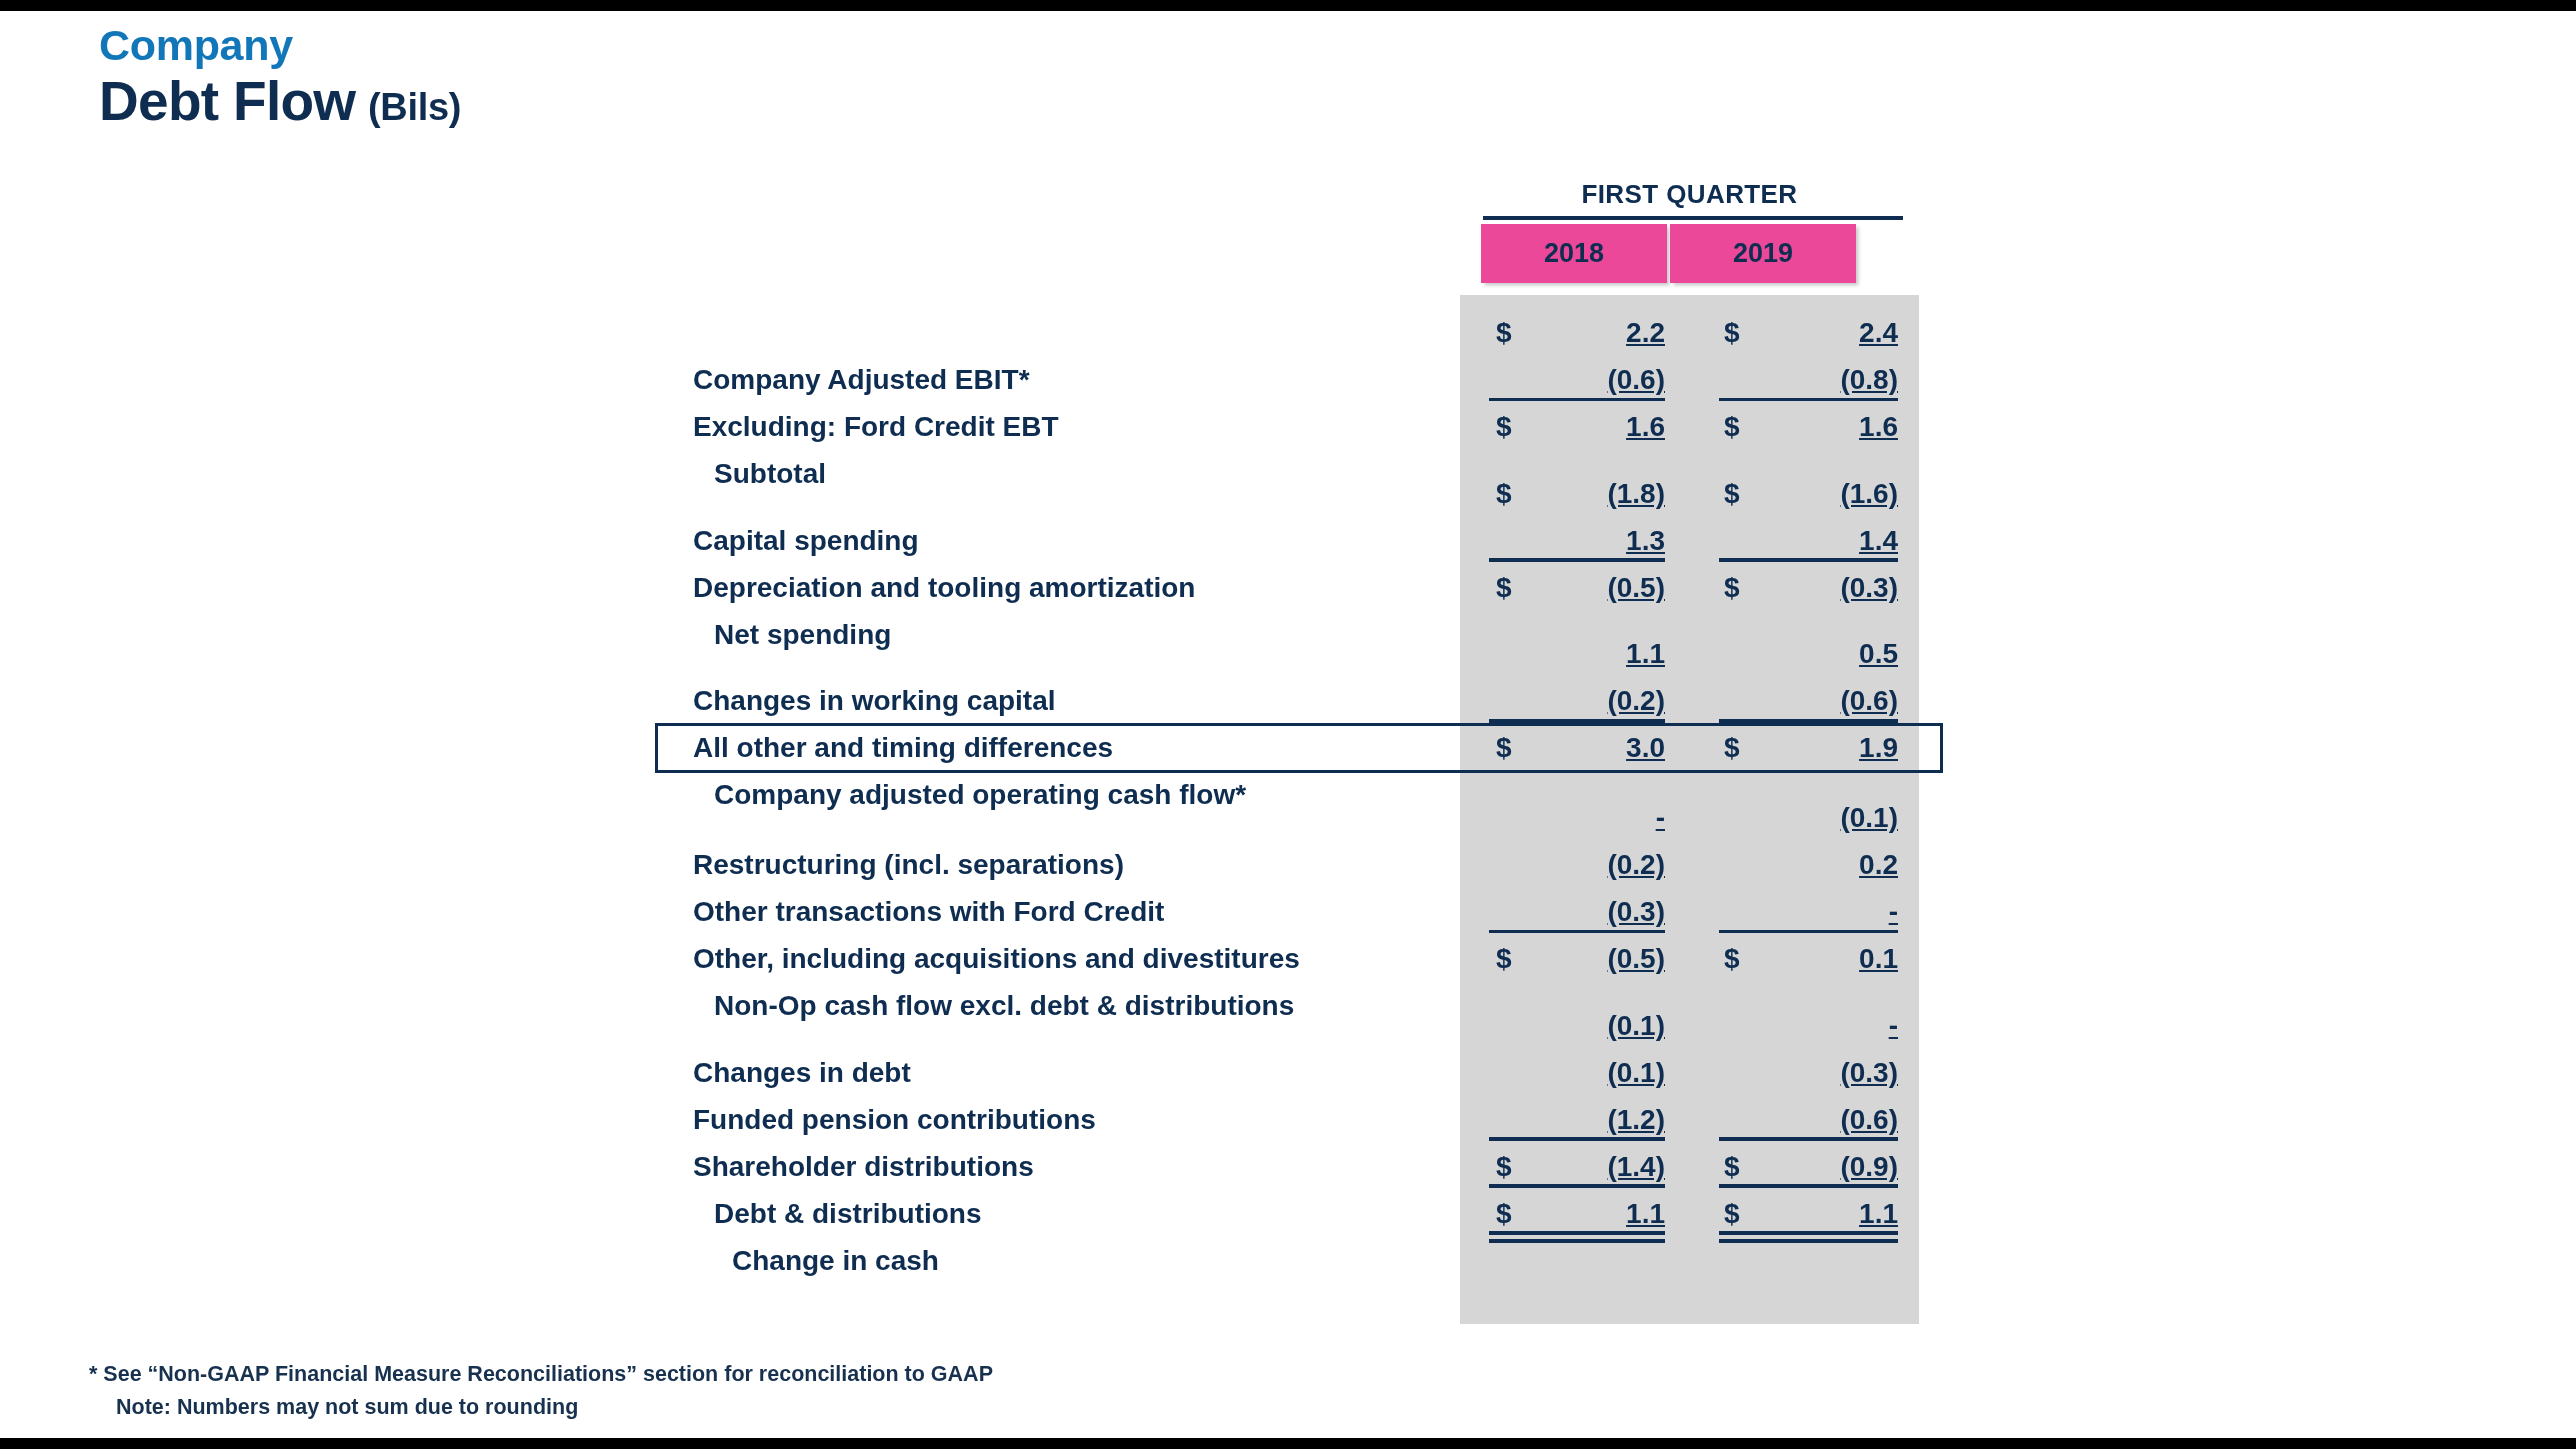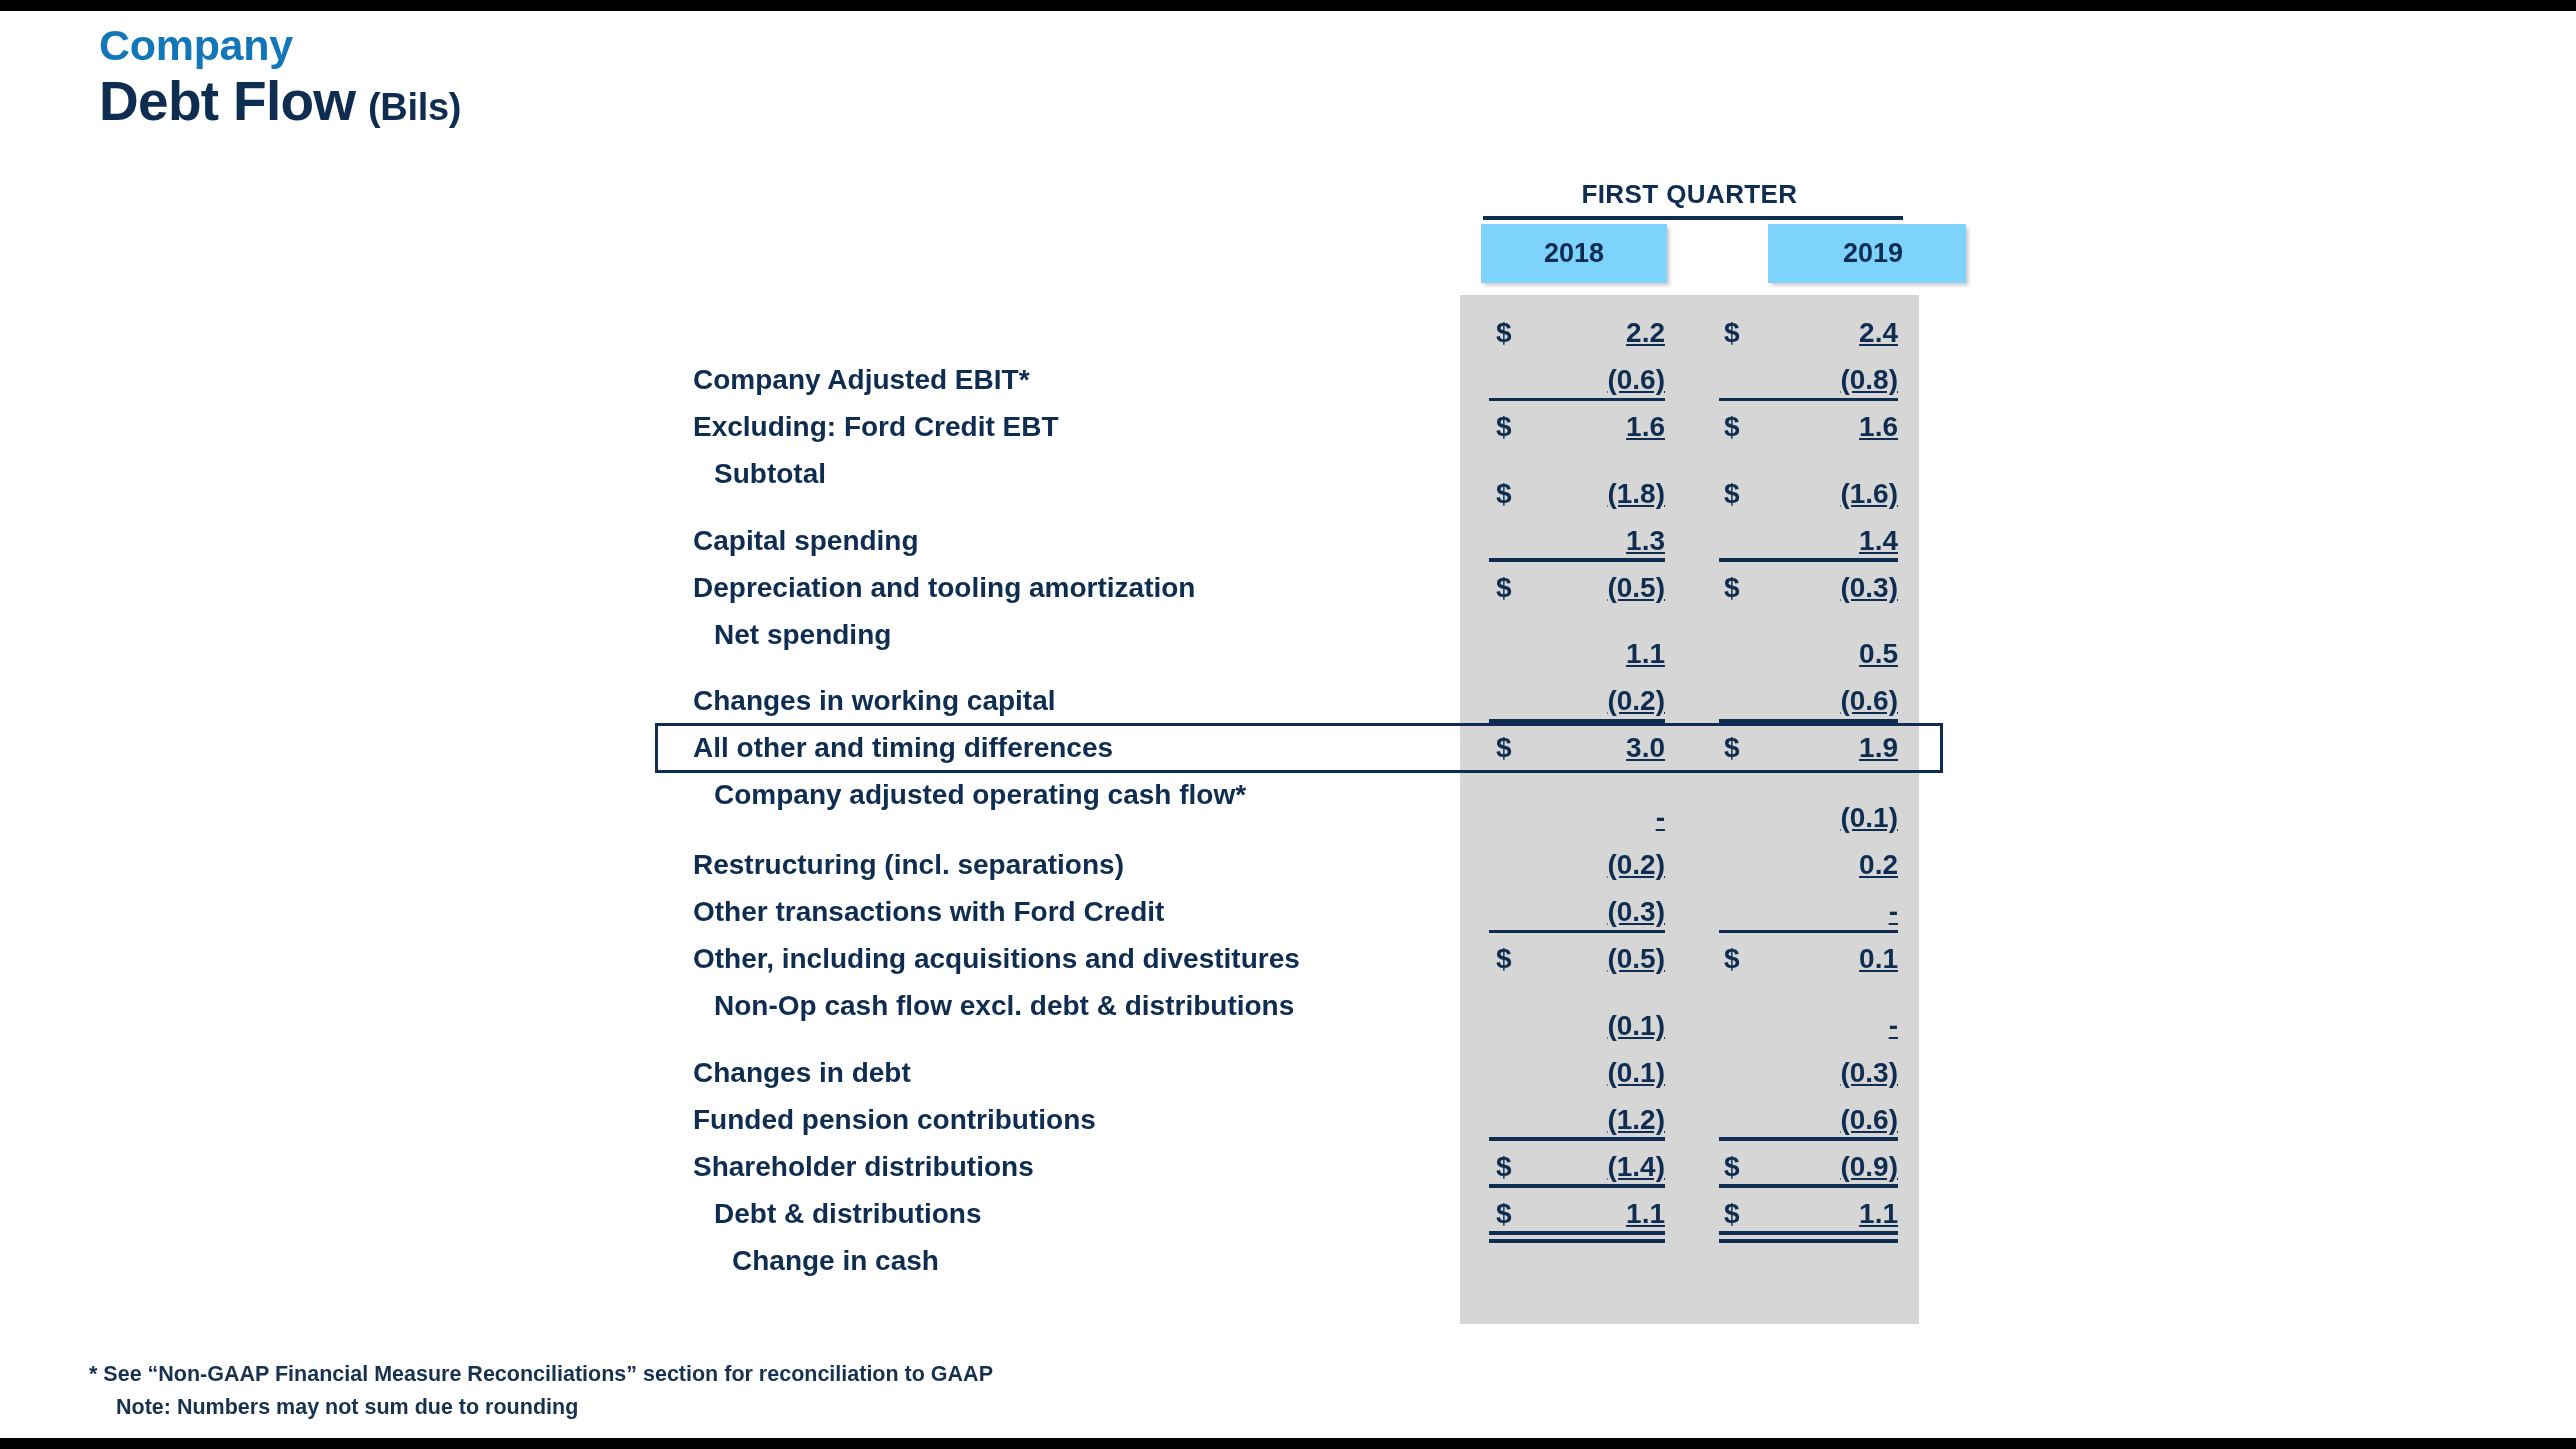--- a/index.html
+++ b/index.html
@@ -91,31 +91,31 @@
     top: 216px;
     width: 420px;
     height: 3.6px;
     background: #0E2D50;
   }
   .year-box {
     position: absolute;
     top: 224px;
     width: 186px;
     height: 59px;
-    background: #7dd3fc;
+    background: #ec4899;
     box-shadow: 2.7px 2.7px 3.6px rgba(0,0,0,0.22);
     display: flex;
     align-items: center;
     justify-content: center;
     font-size: 27px;
     font-weight: bold;
     color: #0E2D50;
   }
   .year-box.y1 { left: 1481px; }
-  .year-box.y2 { left: 1768px; padding-left: 12px; }
+  .year-box.y2 { left: 1670px; }
 
   
   .rows {
     position: absolute;
     left: 0;
     top: 309px;
     width: 2576px;
   }
   .row {
     position: relative;

